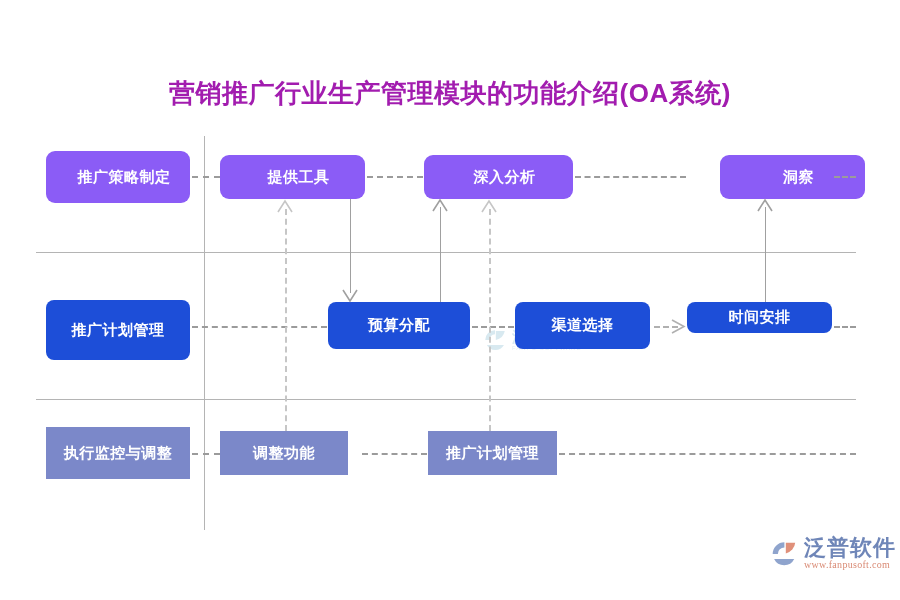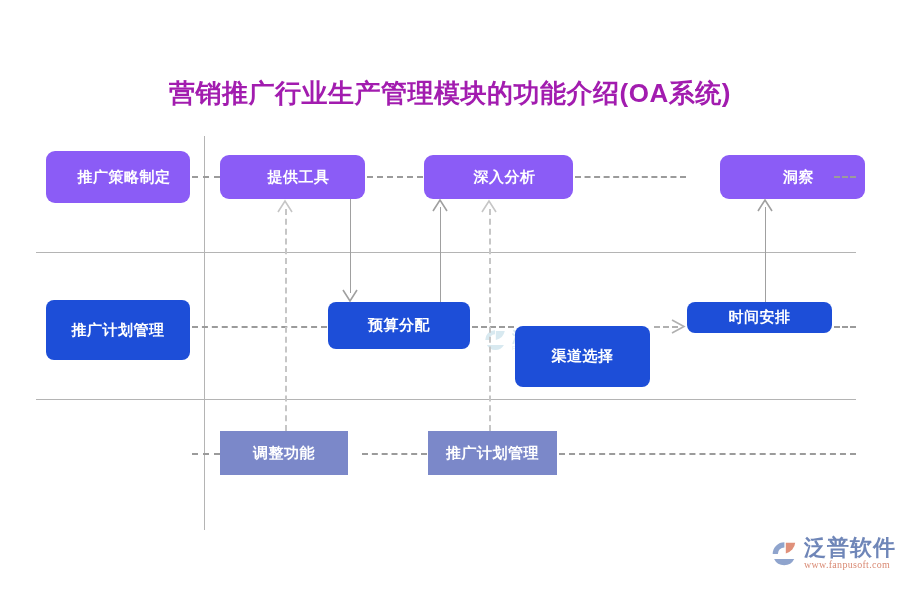--- a/index.html
+++ b/index.html
@@ -182,31 +182,34 @@
   <div class="dash-h" style="left:367px; top:176px; width:56px;"></div>
   <div class="dash-h" style="left:575px; top:176px; width:111px;"></div>
   <div class="dash-h" style="left:834px; top:176px; width:22px;"></div>
 
   <div class="node tier-plan anchor" style="left:46px; top:300px; width:144px; height:60px;">
     <span>推广计划管理</span>
   </div>
   <div class="node tier-plan" style="left:328px; top:302px; width:142px; height:47px;">
     <span>预算分配</span>
   </div>
-  <div class="node tier-plan" style="left:515px; top:302px; width:135px; height:61px;margin-top:24px;">
+  <div class="node tier-plan" style="left:515px; top:302px; width:135px; height:47px;">
     <span>渠道选择</span>
   </div>
   <div class="node tier-plan" style="left:687px; top:302px; width:145px; height:31px;">
     <span>时间安排</span>
   </div>
 
   <div class="dash-h" style="left:192px; top:326px; width:135px;"></div>
   <div class="dash-h" style="left:472px; top:326px; width:42px;"></div>
   <div class="dash-h" style="left:834px; top:326px; width:22px;"></div>
 
+  <div class="node tier-monitor anchor" style="left:46px; top:427px; width:144px; height:52px;">
+    <span>执行监控与调整</span>
+  </div>
   <div class="node tier-monitor" style="left:220px; top:431px; width:128px; height:44px;">
     <span>调整功能</span>
   </div>
   <div class="node tier-monitor" style="left:428px; top:431px; width:129px; height:44px;">
     <span>推广计划管理</span>
   </div>
 
   <div class="dash-h" style="left:192px; top:453px; width:28px;"></div>
   <div class="dash-h" style="left:362px; top:453px; width:65px;"></div>
   <div class="dash-h" style="left:559px; top:453px; width:297px;"></div>

